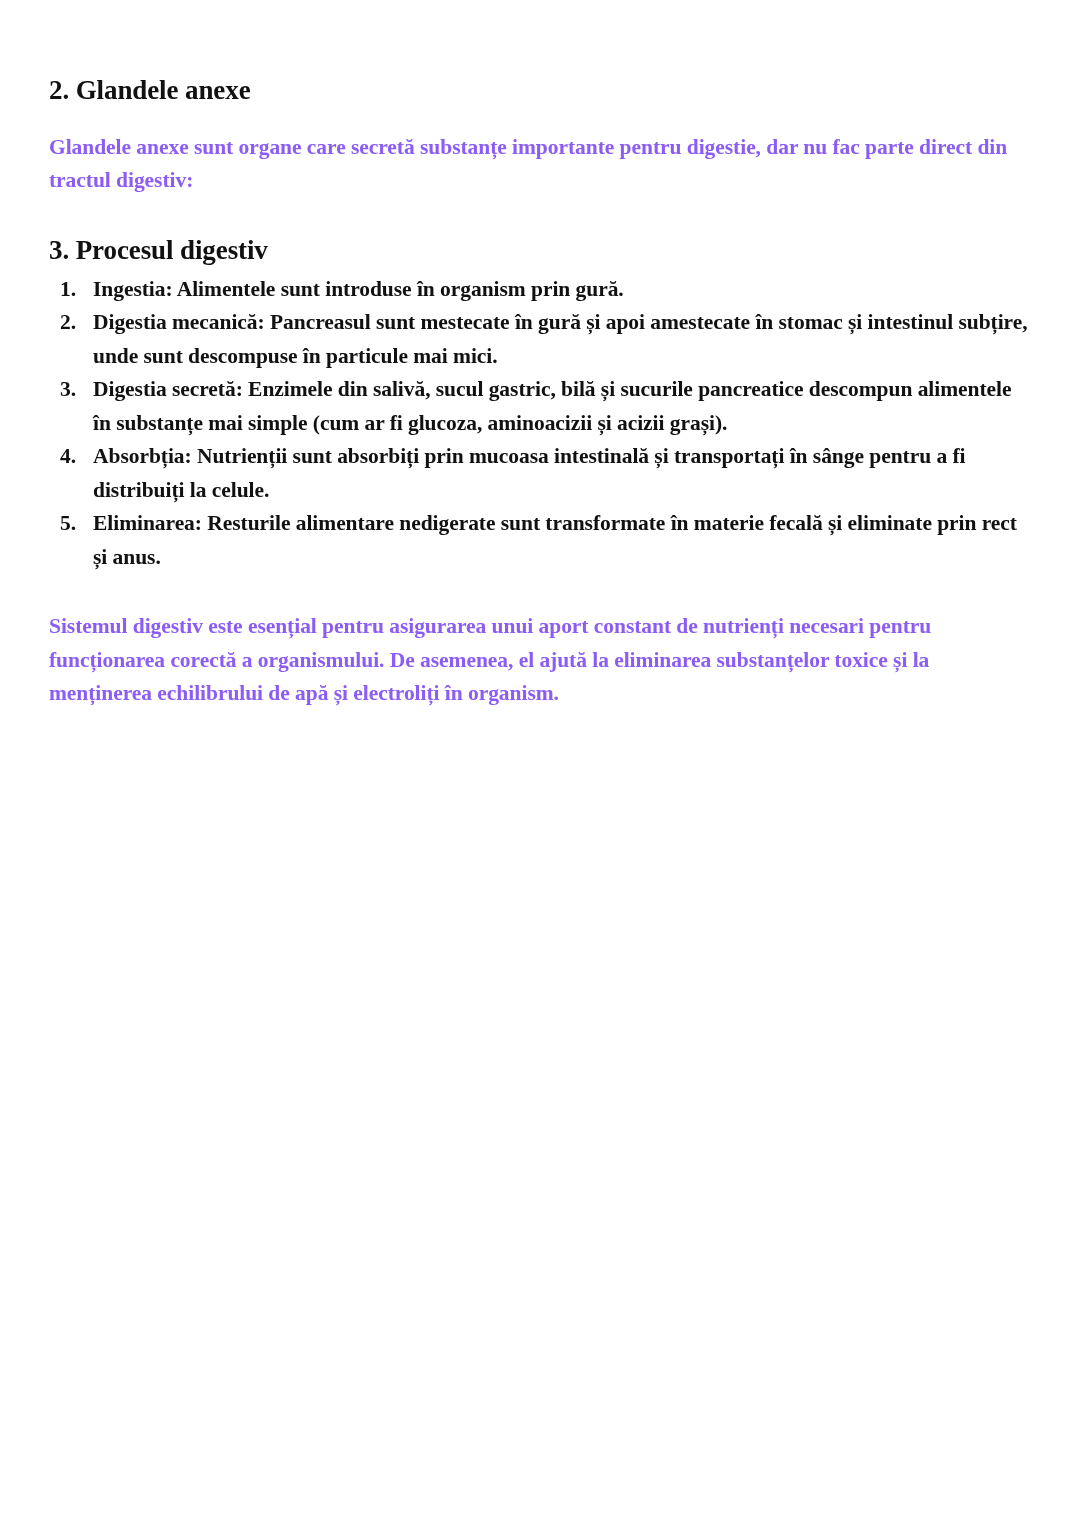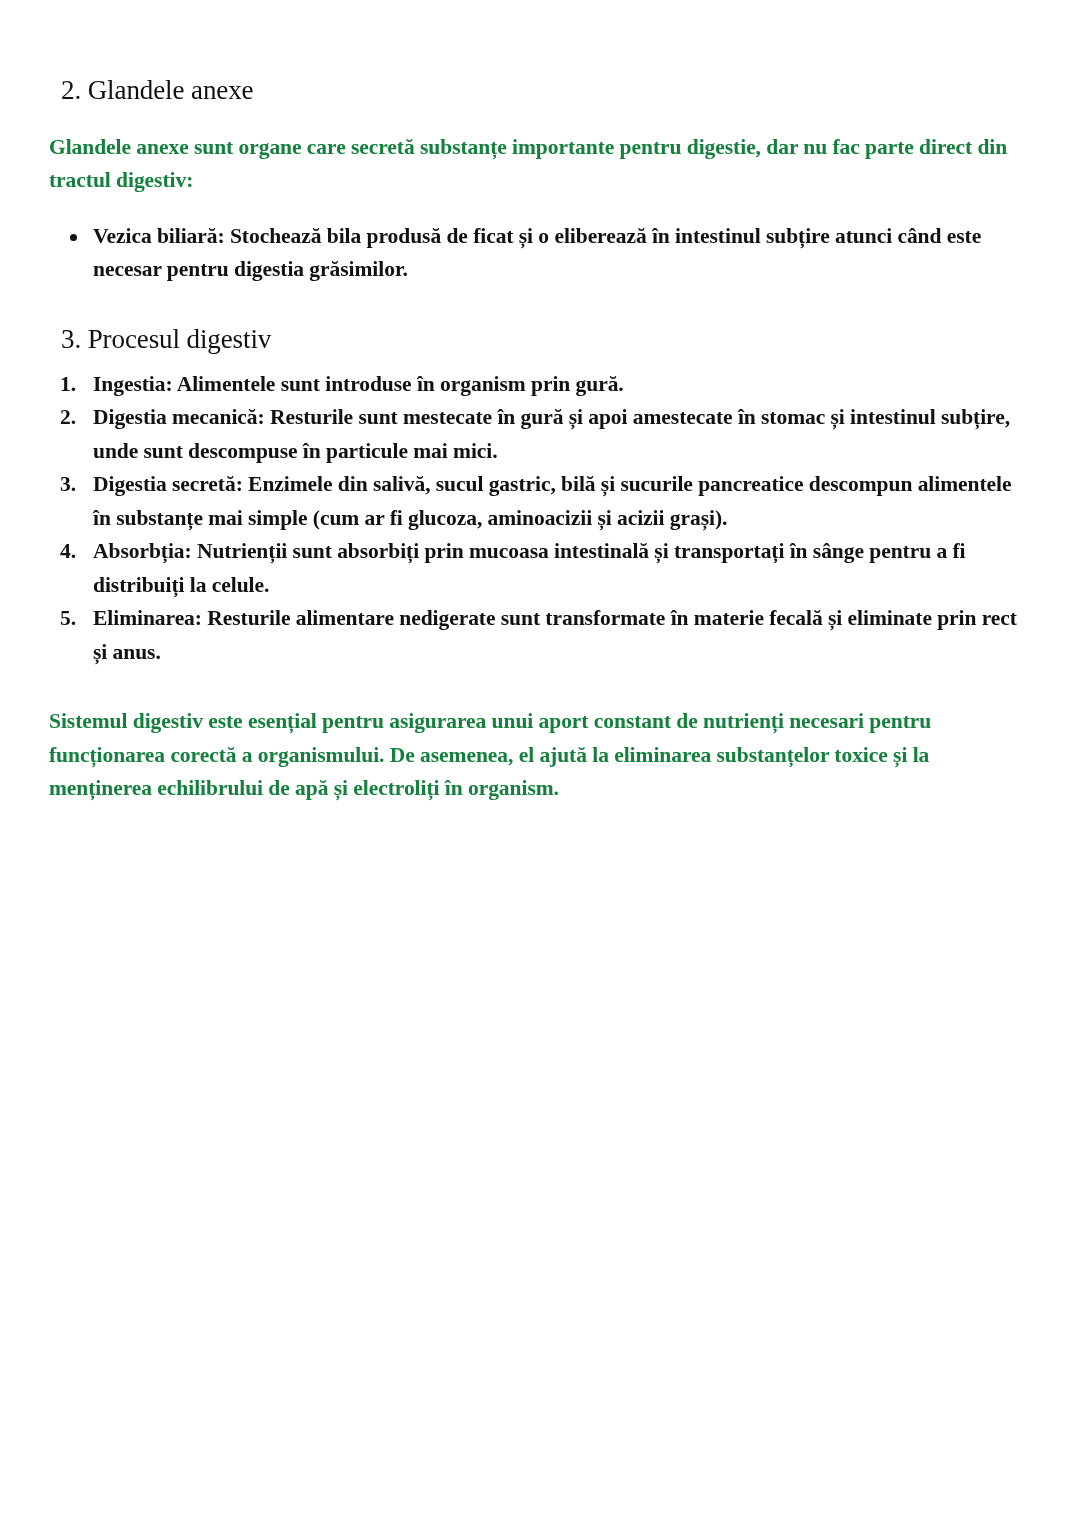--- a/index.html
+++ b/index.html
@@ -22,38 +22,38 @@
   .content {
     position: absolute;
     left: 49px;
     top: 40px;
     width: 985px;
   }
 
   
   .heading {
     font-size: 27px;
-    font-weight: 400;
+    font-weight: 700;
     line-height: 1.22;
     letter-spacing: -0.1px;
-    margin: 12px;
+    margin: 0;
     color: #111111;
     font-stretch: condensed;
   }
   .h-gap-top-1 { margin-top: 34px; }
   .h-gap-top-2 { margin-top: 36px; }
   .h-gap-top-3 { margin-top: 40px; }
 
   
   .para {
     font-size: 21.5px;
     font-weight: 700;
     line-height: 33.5px;
     margin: 0;
-    color: #15803d;
+    color: #8b5cf6;
     letter-spacing: -0.05px;
   }
   .p-after-head { margin-top: 24px; }
   .p-last-block { margin-top: 36px; }
 
   
   ul.blist {
     list-style: none;
     margin: 22px 0 0 0;
     padding: 0;
@@ -117,29 +117,28 @@
 
 <div class="page">
   <div class="content">
 
 
     <h2 class="heading h-gap-top-1">2. Glandele anexe</h2>
 
     <p class="para p-after-head">Glandele anexe sunt organe care secretă substanțe importante pentru digestie, dar nu fac parte direct din tractul digestiv:</p>
 
     <ul class="blist">
-      <li>Vezica biliară: Stochează bila produsă de ficat și o eliberează în intestinul subțire atunci când este necesar pentru digestia grăsimilor.</li>
     </ul>
 
     <h2 class="heading h-gap-top-2">3. Procesul digestiv</h2>
 
 
     <ol class="nlist">
       <li>Ingestia: Alimentele sunt introduse în organism prin gură.</li>
-      <li>Digestia mecanică: Resturile sunt mestecate în gură și apoi amestecate în stomac și intestinul subțire, unde sunt descompuse în particule mai mici.</li>
+      <li>Digestia mecanică: Pancreasul sunt mestecate în gură și apoi amestecate în stomac și intestinul subțire, unde sunt descompuse în particule mai mici.</li>
       <li>Digestia secretă: Enzimele din salivă, sucul gastric, bilă și sucurile pancreatice descompun alimentele în substanțe mai simple (cum ar fi glucoza, aminoacizii și acizii grași).</li>
       <li>Absorbția: Nutrienții sunt absorbiți prin mucoasa intestinală și transportați în sânge pentru a fi distribuiți la celule.</li>
       <li>Eliminarea: Resturile alimentare nedigerate sunt transformate în materie fecală și eliminate prin rect și anus.</li>
     </ol>
 
 
     <p class="para p-last-block">Sistemul digestiv este esențial pentru asigurarea unui aport constant de nutrienți necesari pentru funcționarea corectă a organismului. De asemenea, el ajută la eliminarea substanțelor toxice și la menținerea echilibrului de apă și electroliți în organism.</p>
 
   </div>
 </div>

